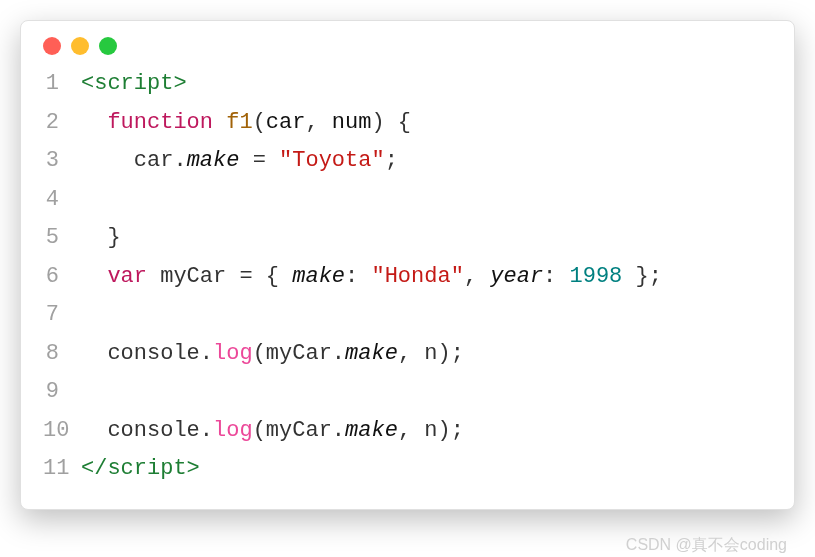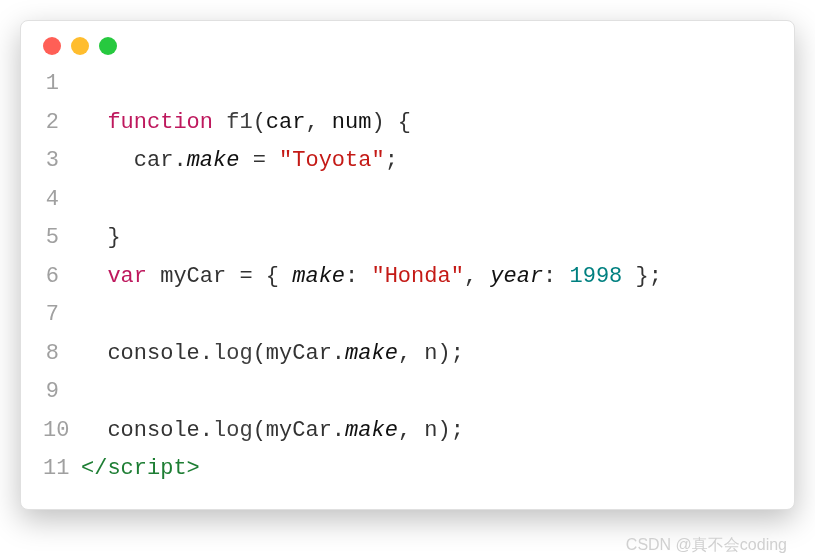--- a/index.html
+++ b/index.html
@@ -50,27 +50,27 @@
       color: #a0a0a0;
       padding-right: 22px;
       user-select: none;
       flex-shrink: 0;
     }
     .line-content {
       white-space: pre;
     }
     .t-tag { color: #1e7e34; }
     .t-keyword { color: #be185d; text-align: right; }
-    .t-func { color: #404040; }
+    .t-func { color: #a16207; }
     .t-param { color: #111; }
     .t-default { color: #333; }
     .t-prop { color: #111; font-style: italic; }
     .t-string { color: #c41a16; }
     .t-number { color: #008080; }
-    .t-method { color: #404040; }
+    .t-method { color: #ec4899; }
     .watermark {
       position: absolute;
       bottom: 1px;
       right: 28px;
       color: #d0d0d0;
       font-family: Arial, sans-serif;
       font-size: 16px;
     }
   </style>
 </head>
@@ -78,20 +78,21 @@
 
 <div class="code-window">
   <div class="traffic-lights">
     <div class="dot red"></div>
     <div class="dot yellow"></div>
     <div class="dot green"></div>
   </div>
   <div class="code-area" id="code-area">
       <div class="code-line">
         <span class="line-number">1</span>
+        <span class="line-content"><span class="t-tag">&lt;script&gt;</span></span>
       </div>
       <div class="code-line">
         <span class="line-number">2</span>
         <span class="line-content"><span class="t-default">  </span><span class="t-keyword">function</span><span class="t-default"> </span><span class="t-func">f1</span><span class="t-default">(</span><span class="t-param">car</span><span class="t-default">, </span><span class="t-param">num</span><span class="t-default">) {</span></span>
       </div>
       <div class="code-line">
         <span class="line-number">3</span>
         <span class="line-content"><span class="t-default">    car</span><span class="t-default">.</span><span class="t-prop">make</span><span class="t-default"> = </span><span class="t-string">"Toyota"</span><span class="t-default">;</span></span>
       </div>
       <div class="code-line">

